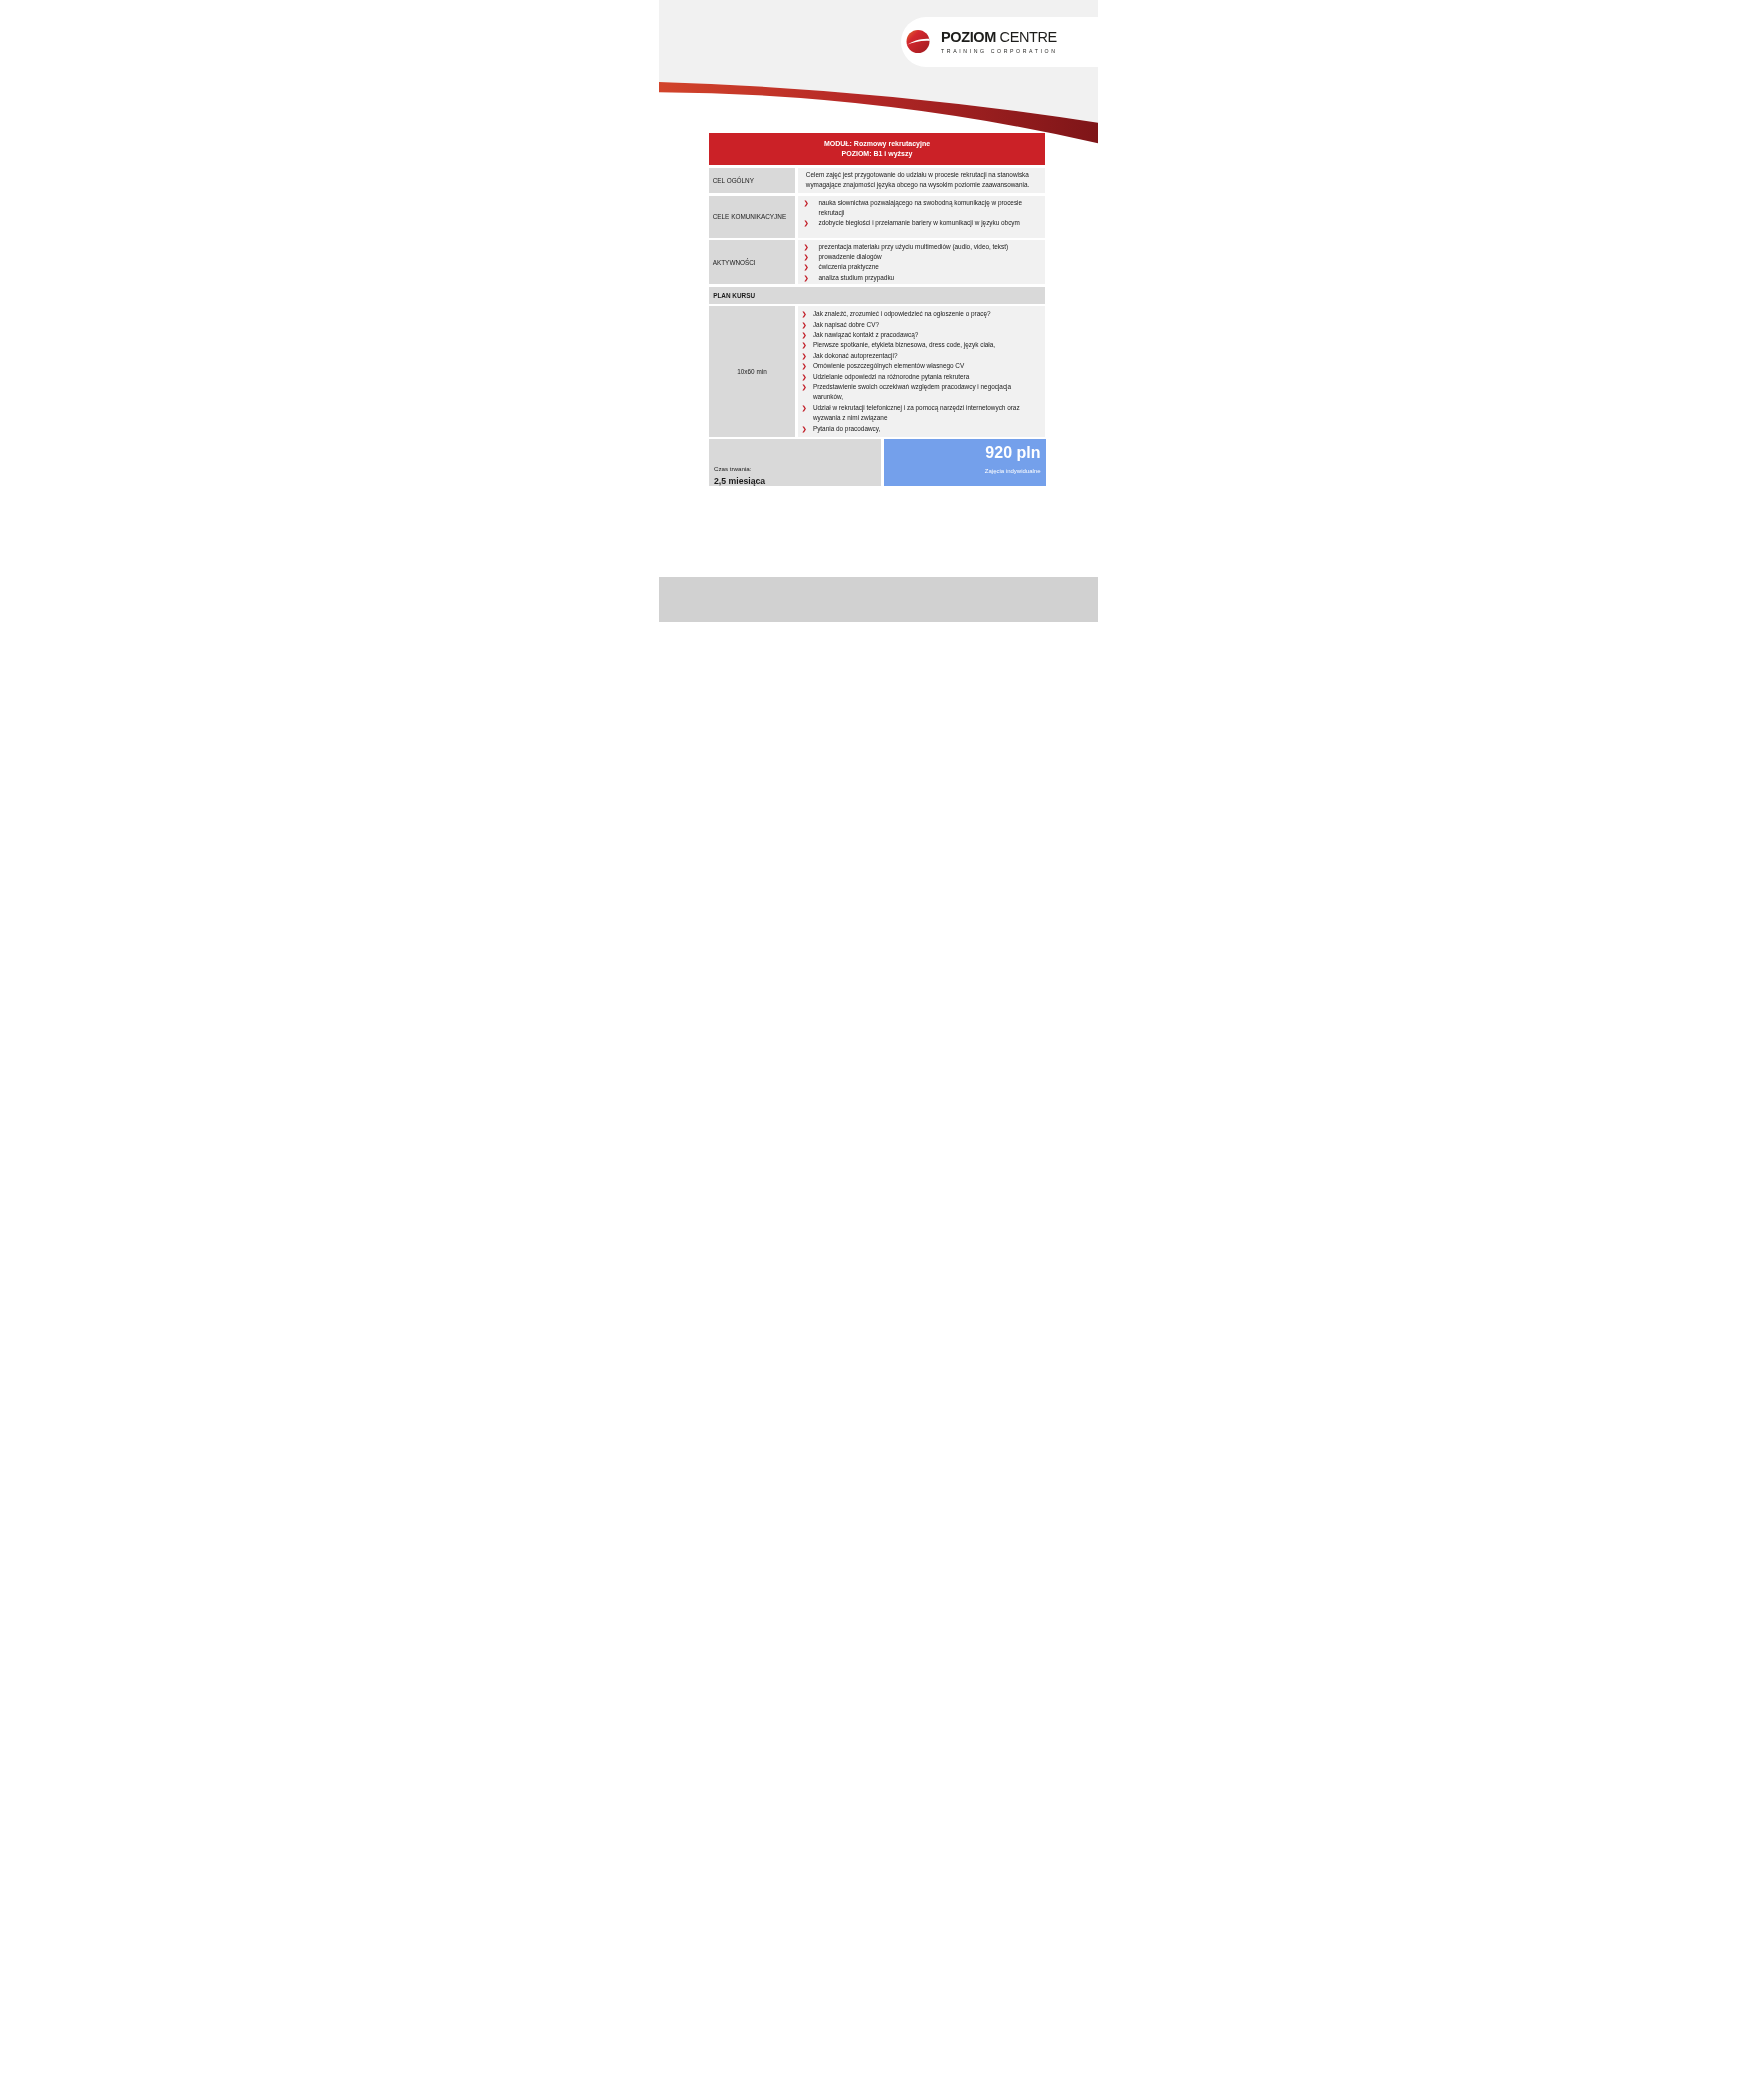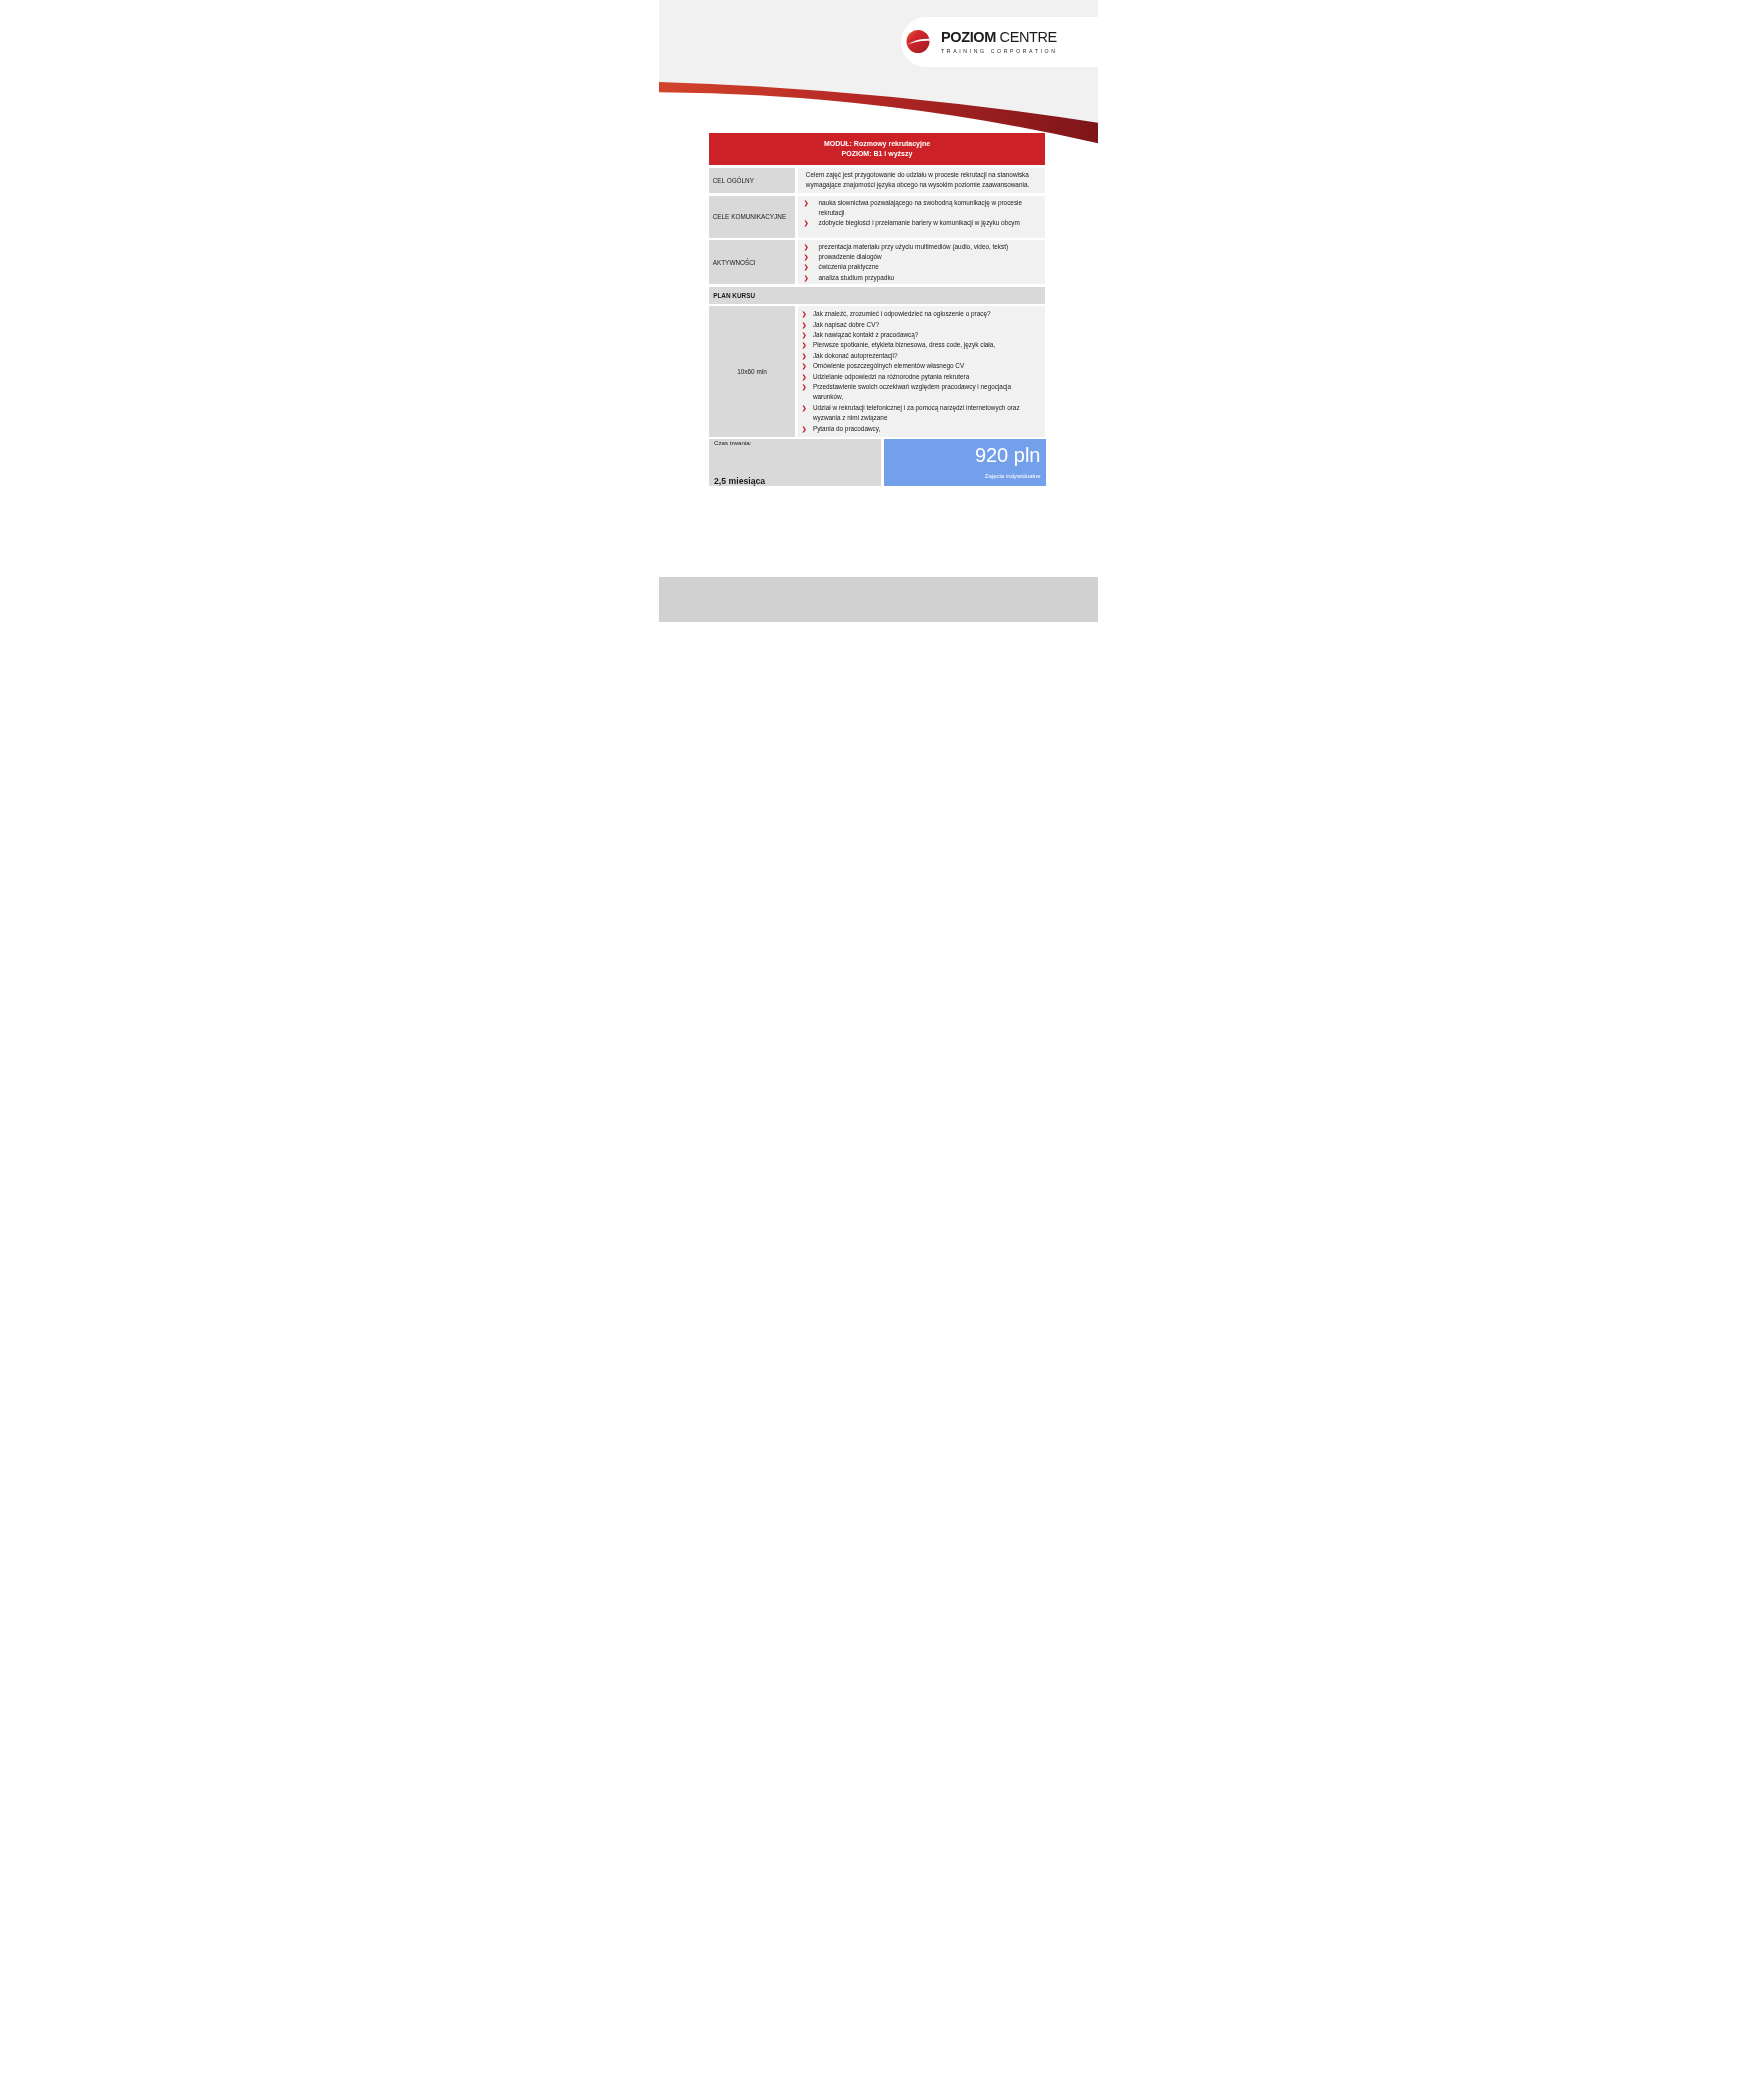--- a/index.html
+++ b/index.html
@@ -51,29 +51,29 @@
     padding-left:4.2px;font-weight:bold;font-size:6.4px;box-sizing:border-box;
   }
   .plan-row .label{justify-content:center;padding-left:0;font-size:6.4px;}
   .plan-row .body{min-height:126px;padding:2.9px 2.5px 2.9px 0;}
   .plan-row .b-item{padding-left:15.4px;}
   .plan-row .chev{left:4.2px;}
   
   .summary{display:grid;grid-template-columns:172px 162px;column-gap:3.3px;margin-top:2.5px;}
   .duration-box{
     background:#D9D9D9;height:47px;display:flex;flex-direction:column;
-    justify-content:space-between;padding-left:5px;box-sizing:border-box;
+    justify-content:flex-end;padding-left:5px;box-sizing:border-box;
   }
   .duration-caption{font-size:6.2px;}
   .duration-value{font-size:8.7px;font-weight:bold;margin-top:4.2px;}
   .price-box{
     background:#74A0EB;height:47px;color:#ffffff;text-align:right;
     padding:3.3px 5.8px;box-sizing:border-box;
   }
-  .price{font-size:20px;font-weight:normal;line-height:1.2;}
+  .price{font-size:16px;font-weight:bold;line-height:1.2;}
   .price-note{font-size:6px;margin-top:5.8px;}
   
   .footer{position:absolute;left:0;bottom:0;width:100%;height:45px;background:#D1D1D1;}
 </style>
 </head>
 <body>
 
 <div class="page">
 
   <svg class="top-svg" width="439" height="166" viewBox="0 0 1058 400" aria-hidden="true">

